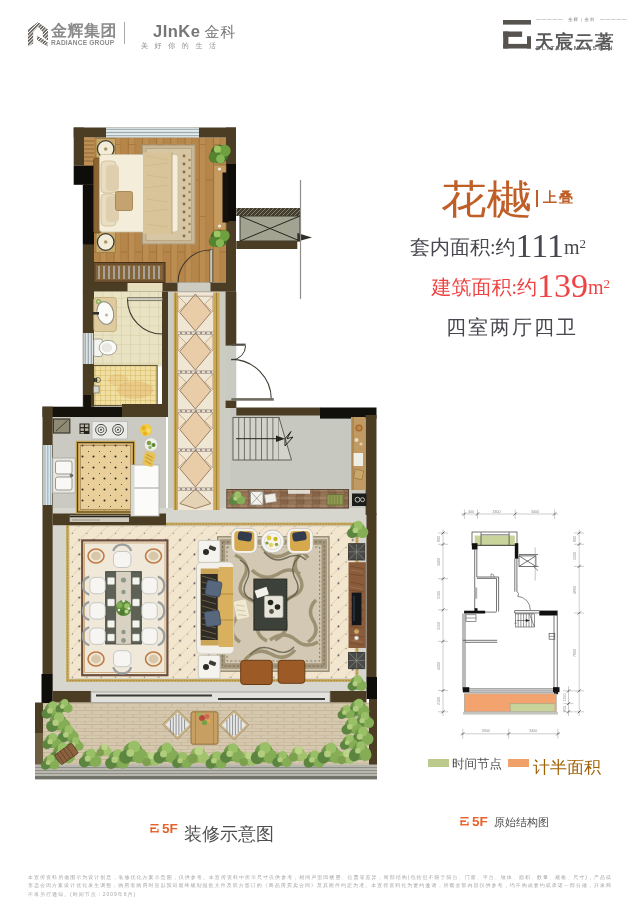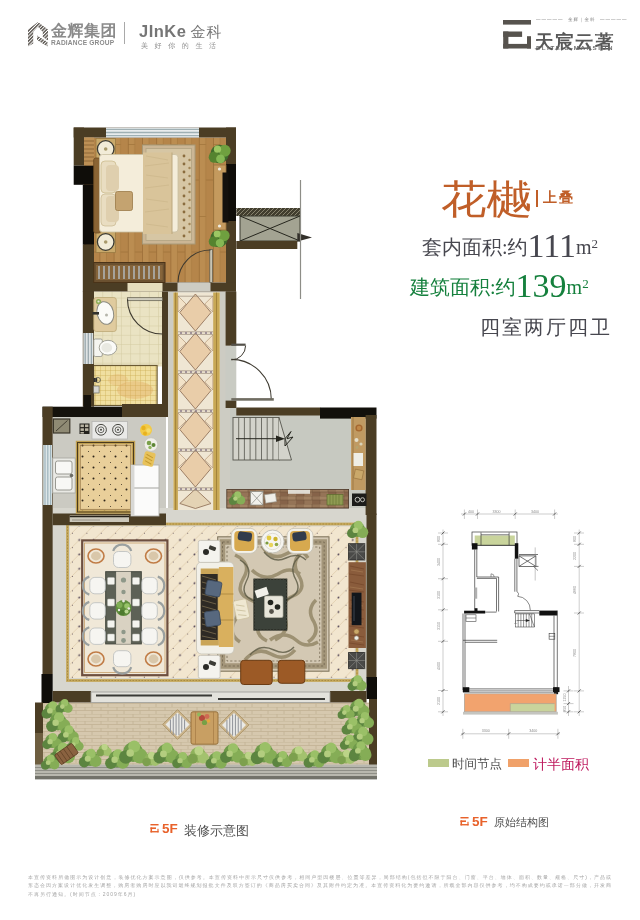--- a/index.html
+++ b/index.html
@@ -26,21 +26,21 @@
     <path d="M37 39.5L47.5 46L47.5 41.5L37 35Z"></path>
   </g>
 </svg>
 
 <div class="abs" style="left:26px;top:3px;width:70px;font-size:16px;font-weight:bold;color:#8b8b8b;letter-spacing:0.5px;white-space:nowrap">金辉集团</div>
 
 <div class="abs" style="left:26px;top:20.5px;font-size:6.6px;font-weight:bold;color:#8b8b8b;letter-spacing:0.18px;white-space:nowrap">RADIANCE GROUP</div>
 
 <div class="abs" style="left:99px;top:4px;width:1px;height:22px;background:#a9a9a9"></div>
 
-<div class="abs" style="left:114px;top:4px;font-size:16.5px;font-weight:bold;color:#767676;letter-spacing:0.5px;white-space:nowrap">JInKe<span style="font-weight:normal;font-size:15px;letter-spacing:1px;margin-left:4px">金科</span></div>
+<div class="abs" style="left:128px;top:4px;font-size:16.5px;font-weight:bold;color:#767676;letter-spacing:0.5px;white-space:nowrap">JInKe<span style="font-weight:normal;font-size:15px;letter-spacing:1px;margin-left:4px">金科</span></div>
 
 <div class="abs" style="left:116px;top:22.5px;font-size:7px;color:#909090;letter-spacing:6.6px;white-space:nowrap">美好你的生活</div>
 </div>
 
 <div class="abs" id="hdr-right" style="left:500px;top:17px;width:120px;height:34px;">
 
 <svg class="abs" style="left:3px;top:3px" width="28" height="28.5" viewBox="0 0 28 28.5">
   <g fill="#57534e">
     <rect x="0" y="0" width="28" height="4.6"></rect>
     <rect x="0.2" y="11.5" width="18.9" height="5.4"></rect>
@@ -58,25 +58,25 @@
 </div>
 
 <svg class="abs" style="left:430px;top:165px" width="120" height="60" viewBox="0 0 120 60">
 <text x="11" y="48" font-family="Liberation Serif,serif" font-size="40" fill="#c05e28" textLength="91" lengthAdjust="spacingAndGlyphs">花樾</text>
 </svg>
 
 <div class="abs" style="left:536px;top:190px;width:1.5px;height:17px;background:#c05e28"></div>
 
 <div class="abs" style="left:543px;top:189px;font-size:14px;font-weight:bold;color:#c05e28;letter-spacing:2px;white-space:nowrap">上叠</div>
 
-<div class="abs" style="left:410px;top:234px;width:200px;text-align:center;font-family:'Liberation Serif',serif;color:#47474f;white-space:nowrap;font-size:20px;">套内面积:约<span style="font-size:34px;line-height:20px;vertical-align:-3px;">111</span>m<span style="font-size:13px;vertical-align:6px">2</span></div>
-
-<div class="abs" style="left:410px;top:274px;width:200px;text-align:left;font-family:'Liberation Serif',serif;color:#15803d;white-space:nowrap;font-size:20px;">建筑面积:约<span style="font-size:34px;line-height:20px;vertical-align:-3px;">139</span>m<span style="font-size:13px;vertical-align:6px">2</span></div>
-
-<div class="abs" style="left:412px;top:314px;width:200px;text-align:right;font-family:'Liberation Serif',serif;color:#47474f;font-size:20px;letter-spacing:2px;white-space:nowrap">四室两厅四卫</div>
+<div class="abs" style="left:410px;top:234px;width:200px;font-family:'Liberation Serif',serif;color:#47474f;white-space:nowrap;font-size:20px;">套内面积:约<span style="font-size:34px;line-height:20px;vertical-align:-3px;">111</span>m<span style="font-size:13px;vertical-align:6px">2</span></div>
+
+<div class="abs" style="left:410px;top:274px;width:200px;text-align:right;font-family:'Liberation Serif',serif;color:#ef4444;white-space:nowrap;font-size:20px;">建筑面积:约<span style="font-size:34px;line-height:20px;vertical-align:-3px;">139</span>m<span style="font-size:13px;vertical-align:6px">2</span></div>
+
+<div class="abs" style="left:412px;top:314px;width:200px;text-align:center;font-family:'Liberation Serif',serif;color:#47474f;font-size:20px;letter-spacing:2px;white-space:nowrap">四室两厅四卫</div>
 
 <svg class="abs" style="left:30px;top:110px" width="370" height="700" viewBox="30 110 370 700">
 <defs>
 <pattern id="wood" width="14.2" height="72" patternUnits="userSpaceOnUse">
   <rect width="14.2" height="72" fill="#b5854a"></rect>
   <rect width="7" height="72" fill="#bb8d51"></rect>
   <line x1="0.5" y1="0" x2="0.5" y2="72" stroke="#9c7038" stroke-width="0.9"></line>
   <line x1="7" y1="0" x2="7" y2="72" stroke="#a4763c" stroke-width="0.6"></line>
   <line x1="0" y1="0.4" x2="7" y2="0.4" stroke="#9c7038" stroke-width="0.7"></line>
   <line x1="7" y1="36" x2="14.2" y2="36" stroke="#9c7038" stroke-width="0.7"></line>
@@ -963,35 +963,35 @@
 
 <rect x="463" y="711.8" width="94.9" height="2.8" fill="#c5c5c0"></rect>
 </svg>
 
 <div class="abs" style="left:428px;top:759px;width:21px;height:8px;background:#bcca8c"></div>
 
 <div class="abs" style="left:452px;top:756px;font-size:12.5px;color:#4f4f4f;letter-spacing:0px;white-space:nowrap">时间节点</div>
 
 <div class="abs" style="left:508px;top:759px;width:21px;height:8px;background:#f0a169"></div>
 
-<div class="abs" style="left:533px;top:756px;font-size:14px;color:#be185d;letter-spacing:0px;white-space:nowrap">计半面积</div>
+<div class="abs" style="left:533px;top:756px;font-size:17px;color:#a16207;letter-spacing:0px;white-space:nowrap">计半面积</div>
 
 <svg class="abs" style="left:150px;top:824px" width="9" height="9" viewBox="0 0 28 31">
   <g fill="#e8622b">
     <rect x="0" y="0" width="28" height="5"></rect>
     <rect x="0.2" y="11.7" width="18.9" height="5.6"></rect>
     <rect x="0.2" y="11.7" width="5.4" height="17.3"></rect>
     <rect x="0.2" y="24.3" width="27.8" height="4.7"></rect>
     <rect x="24" y="16.5" width="4" height="12.5"></rect>
   </g>
 </svg>
 
 <div class="abs" style="left:162px;top:821px;font-size:13.5px;font-weight:bold;color:#e8622b;white-space:nowrap">5F</div>
 
-<div class="abs" style="left:184px;top:821.5px;font-size:13px;color:#4f4f4f;letter-spacing:0px;white-space:nowrap">装修示意图</div>
+<div class="abs" style="left:184px;top:821.5px;font-size:18px;color:#4f4f4f;letter-spacing:0px;white-space:nowrap">装修示意图</div>
 
 <svg class="abs" style="left:460px;top:817px" width="9" height="9" viewBox="0 0 28 31">
   <g fill="#e8622b">
     <rect x="0" y="0" width="28" height="5"></rect>
     <rect x="0.2" y="11.7" width="18.9" height="5.6"></rect>
     <rect x="0.2" y="11.7" width="5.4" height="17.3"></rect>
     <rect x="0.2" y="24.3" width="27.8" height="4.7"></rect>
     <rect x="24" y="16.5" width="4" height="12.5"></rect>
   </g>
 </svg>

